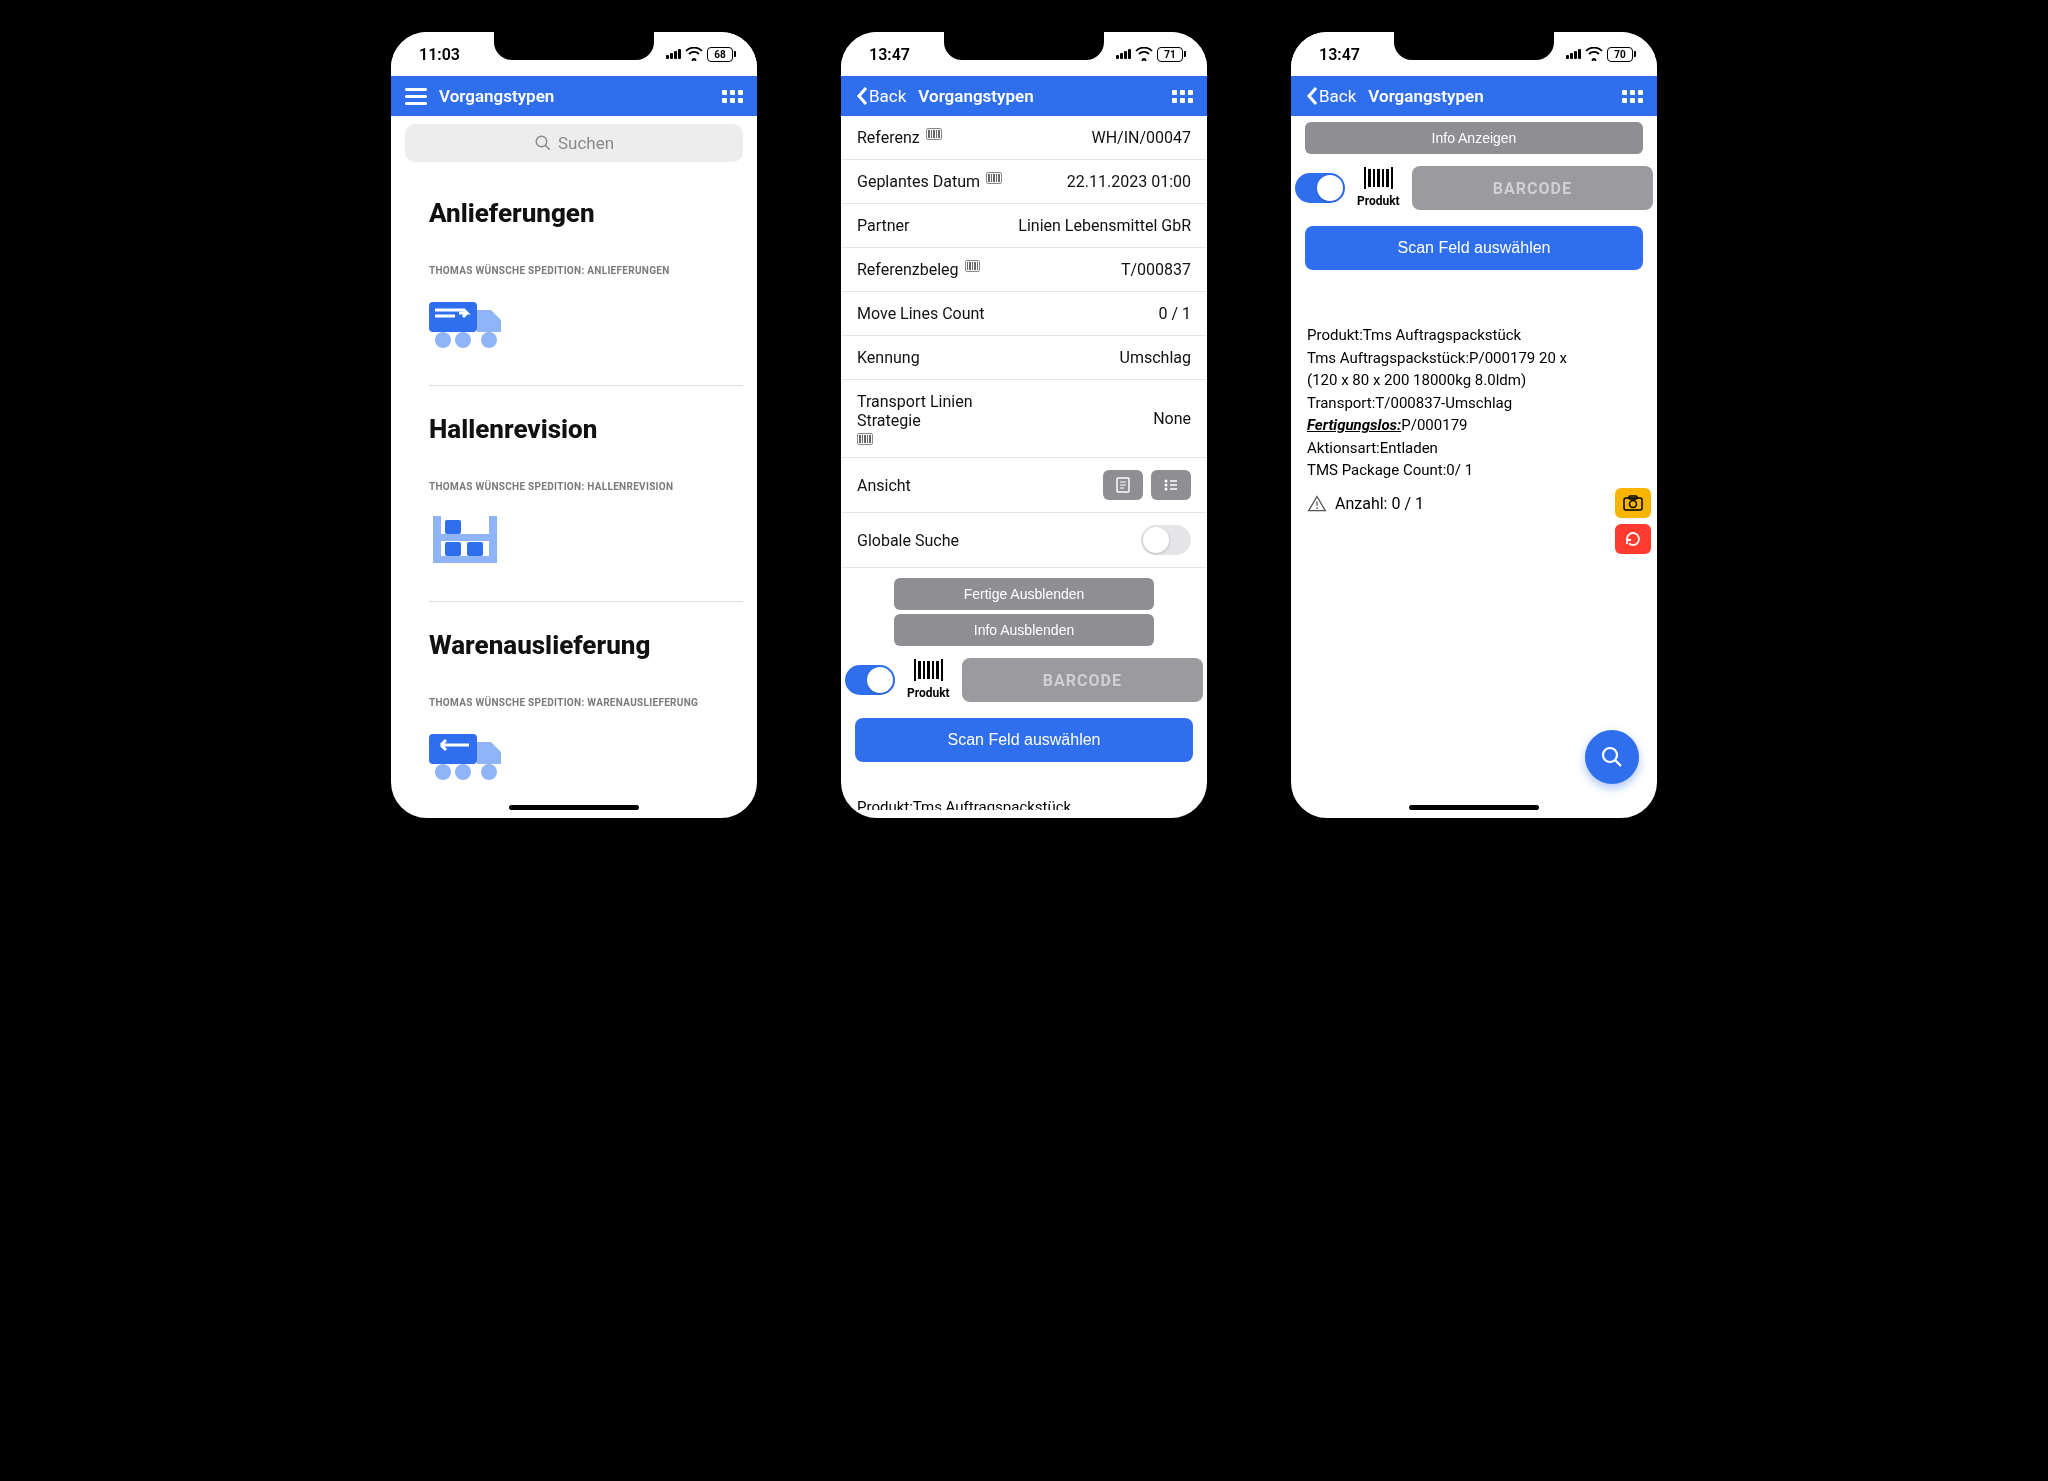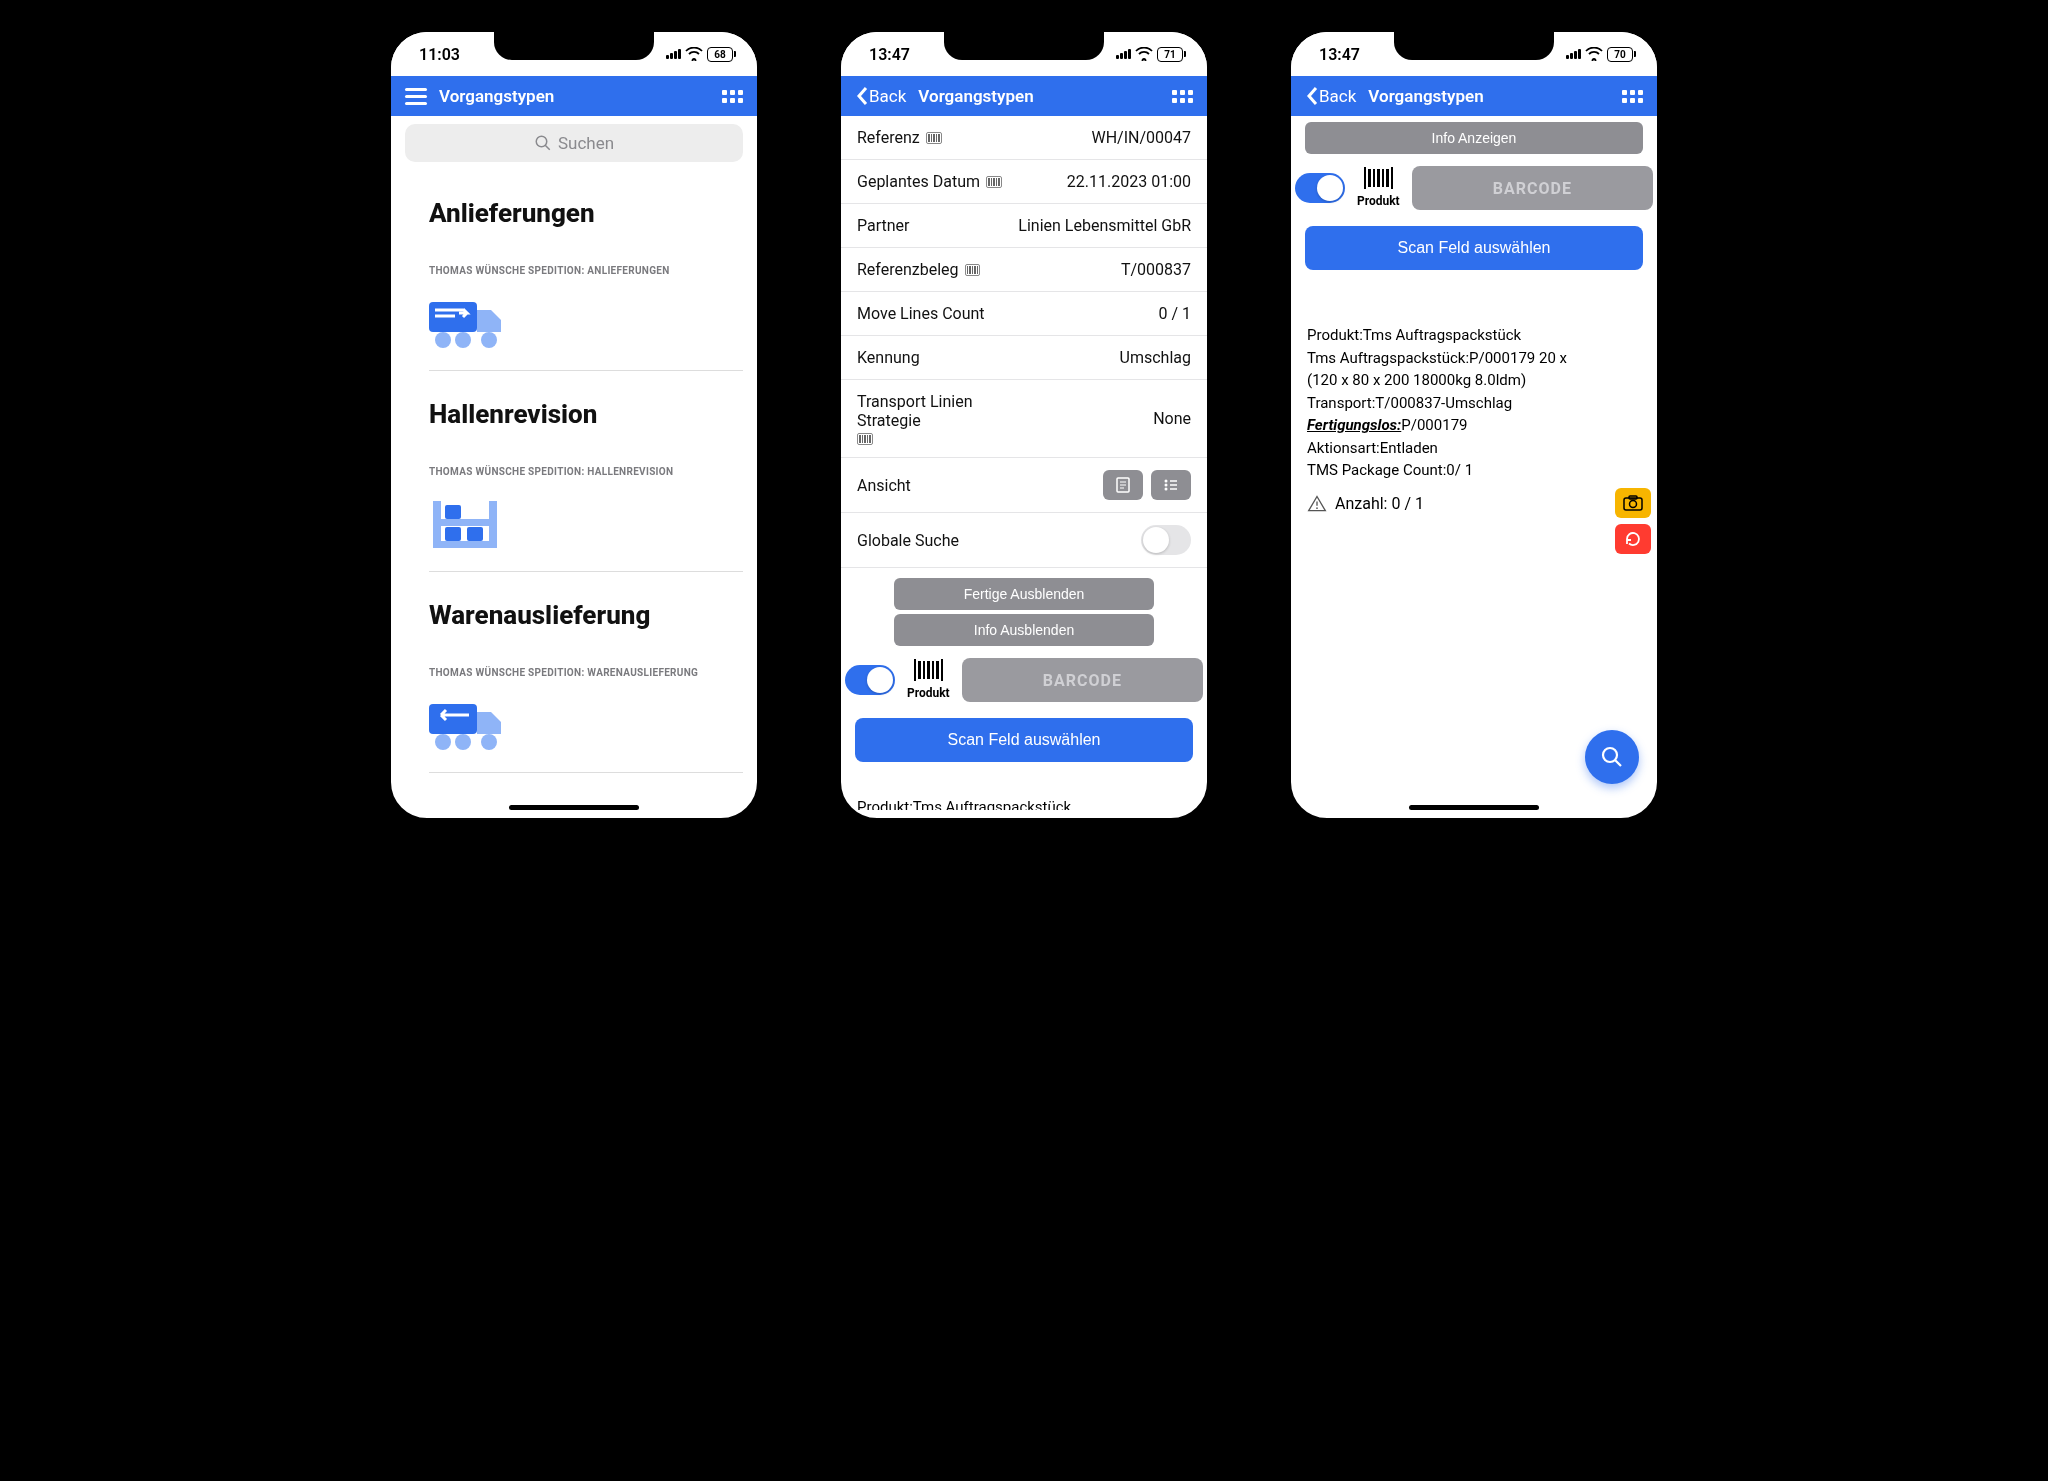--- a/index.html
+++ b/index.html
@@ -99,36 +99,36 @@
     border-radius: 10px;
     height: 38px;
     display: flex;
     align-items: center;
     justify-content: center;
     gap: 6px;
     color: #8a8a8e;
     font-size: 17px;
   }
   .type-list { padding: 0 14px; }
-  .type-block { padding: 28px 0 16px; border-bottom: 1px solid #ddd; margin-left: 24px; margin-right: 0;}
+  .type-block { padding: 28px 0 31px; border-bottom: 1px solid #ddd; margin-left: 24px; margin-right: 0;}
   .type-block h2 { font-size: 26px; font-weight: 800; color: #111; margin-bottom: 4px;}
   .type-block .sub { font-size: 10px; font-weight: 700; color: #7a7a7e; letter-spacing: 0.3px; line-height: 1.4; margin-top: 36px;}
   .type-icon { margin-top: 18px; }
 
   
   .detail-row {
     display: flex;
     justify-content: space-between;
     align-items: center;
     padding: 12px 16px;
     border-bottom: 1px solid #e5e5e7;
     font-size: 16px;
     gap: 10px;
   }
-  .detail-row .label { color: #111; display:flex; align-items:center; gap:6px; flex-shrink:0;}
+  .detail-row .label { color: #111; display:flex; align-items:flex-start; gap:6px; flex-shrink:0;}
   .detail-row .value { text-align: right; color: #111; }
   .small-barcode {
     display:inline-flex; gap:1px; align-items:stretch;
     height: 12px; padding:1px; border:1px solid #888; border-radius:2px;
   }
   .small-barcode span{width:1.2px;background:#666;}
   .small-barcode span:nth-child(odd){width:1.8px;}
   .view-btns { display: flex; gap: 8px; }
   .view-btn { width: 40px; height: 30px; background: #8e8e93; border-radius: 6px; display:flex; align-items:center; justify-content:center; color:#fff;}
   .gray-btn {

